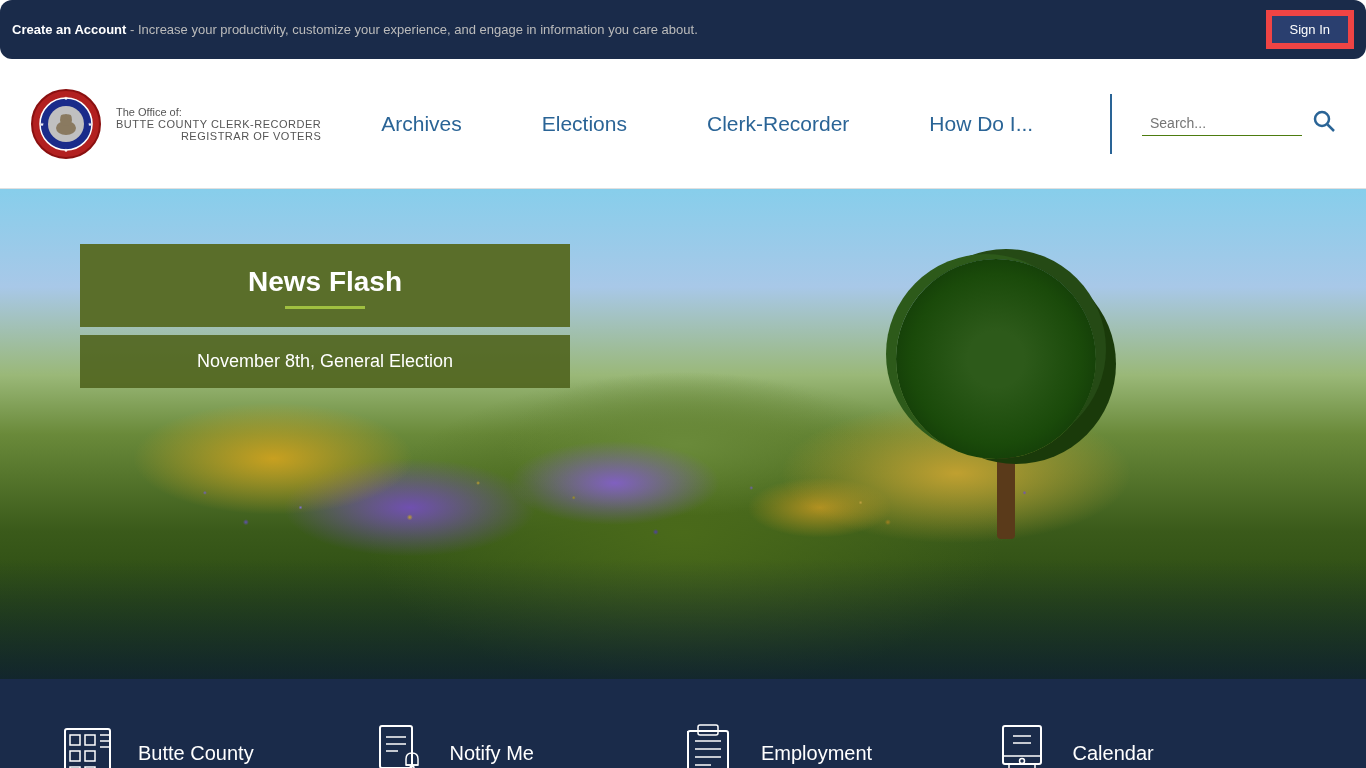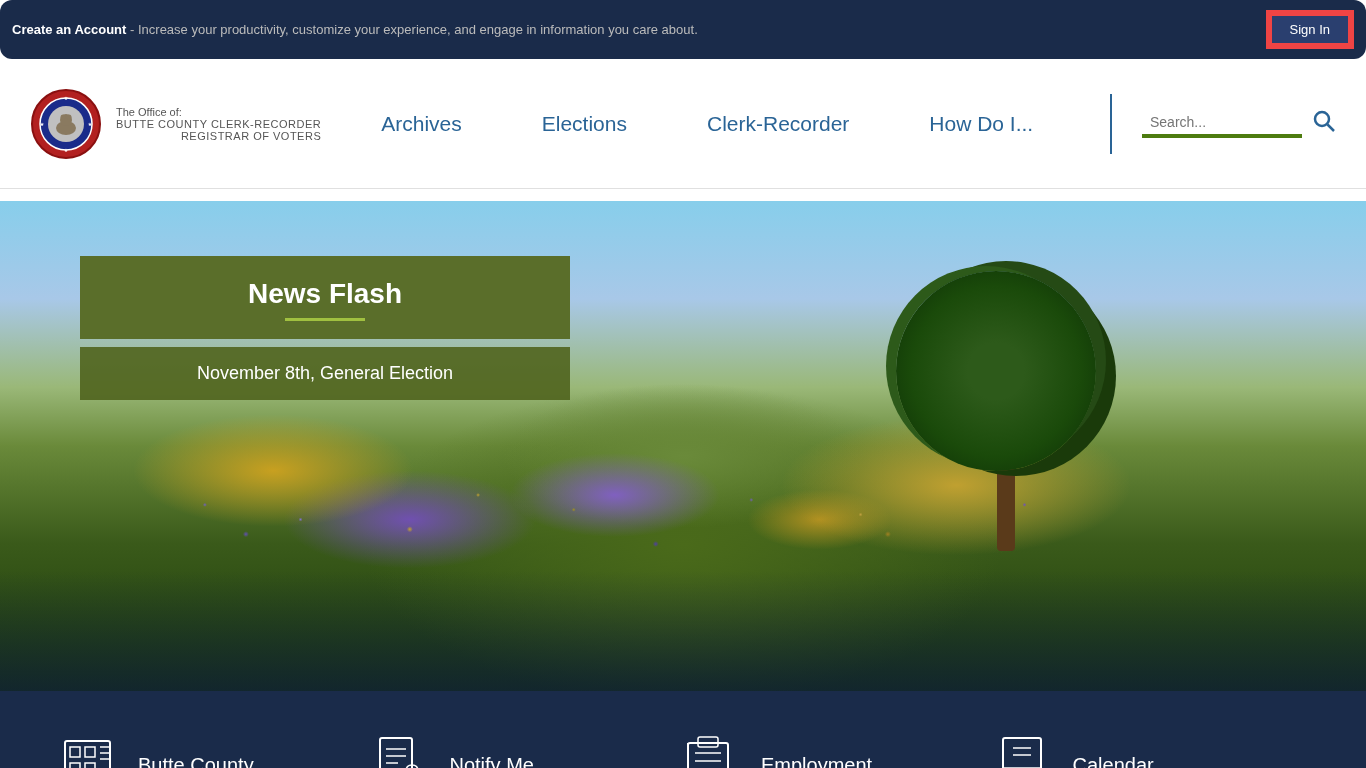--- a/index.html
+++ b/index.html
@@ -98,42 +98,41 @@
     }
 
     .search-area {
       display: flex;
       align-items: center;
       gap: 10px;
       padding-left: 20px;
     }
     .search-input {
       border: none;
-      border-bottom: 4px solid #4d7c0f;
+      border-bottom: 1px solid #4d7c0f;
       outline: none;
       font-size: 14px;
       padding: 4px 8px;
       width: 160px;
       color: #999;
     }
     .search-icon-btn {
       background: none;
       border: none;
       cursor: pointer;
       font-size: 22px;
       color: #2a6496;
     }
 
     
     .hero {
       position: relative;
       width: 1366px;
       height: 490px;
       overflow: hidden;
-      margin-top: 12px;
     }
     .hero-landscape {
       position: absolute;
       inset: 0;
       background:
         radial-gradient(ellipse 200px 80px at 20% 55%, #c8a020 0%, transparent 70%),
         radial-gradient(ellipse 150px 60px at 45% 60%, #8060c0 0%, transparent 70%),
         radial-gradient(ellipse 250px 100px at 70% 58%, #c0a030 0%, transparent 70%),
         radial-gradient(ellipse 180px 70px at 30% 65%, #7050b0 0%, transparent 70%),
         radial-gradient(ellipse 120px 50px at 60% 65%, #b09020 0%, transparent 60%),

